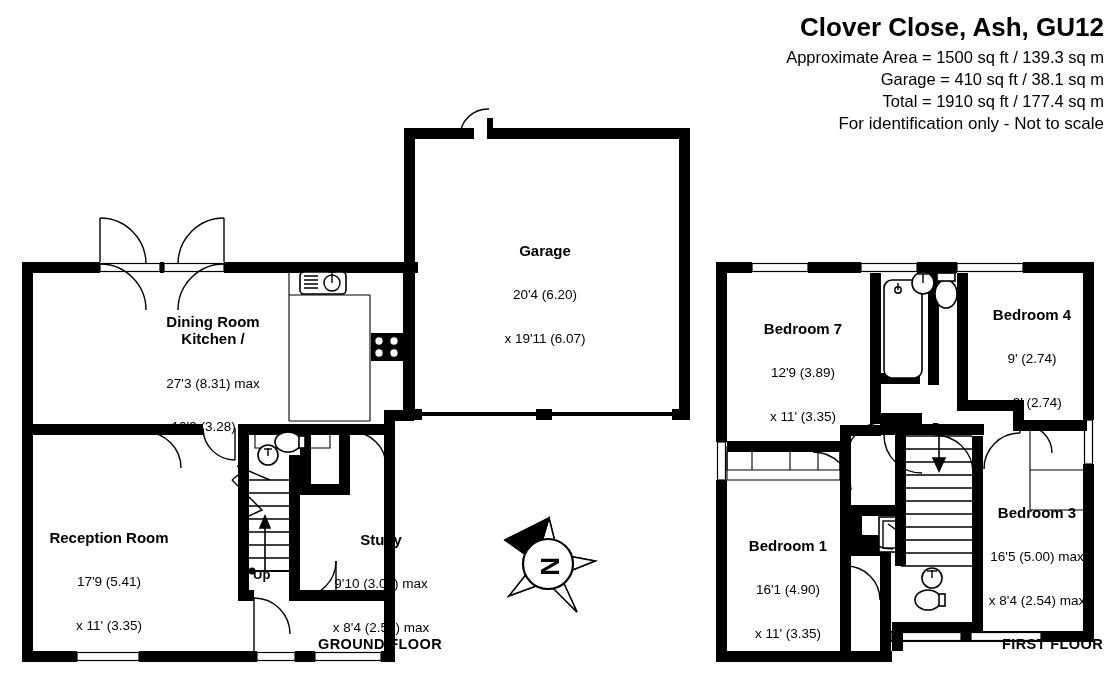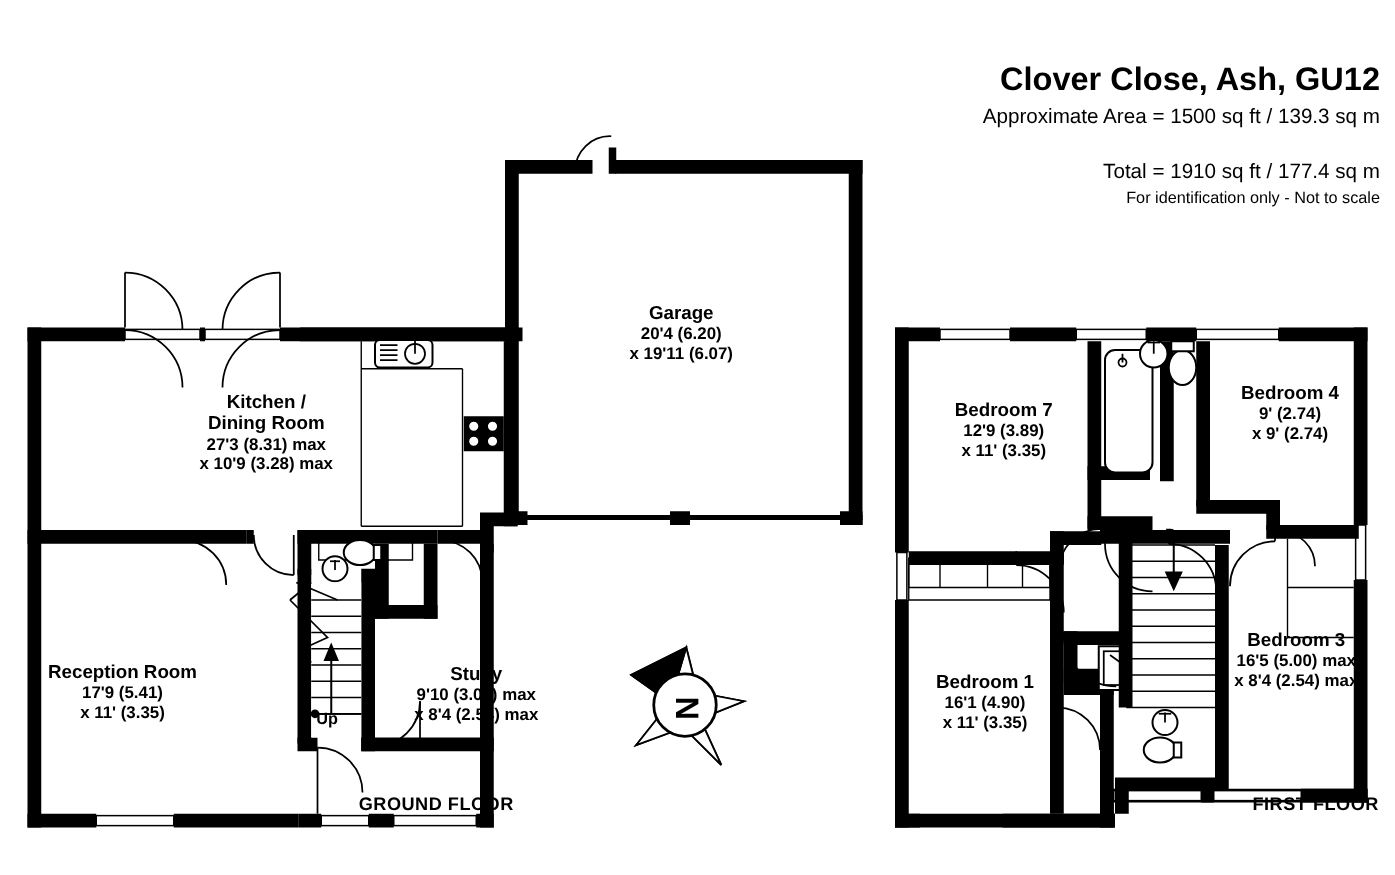--- a/index.html
+++ b/index.html
@@ -26,32 +26,31 @@
     left: 0; top: 0;
     width: 1116px;
     height: 700px;
     display: block;
   }
   .hdr {
     position: absolute;
     text-align: right;
     right: 12px;
     white-space: nowrap;
-    margin-top: 36px;
   }
   #title-text {
     top: 12px;
     font-size: 26px;
     font-weight: bold;
     letter-spacing: 0px;
   }
   #area-line-1 { top: 48px; font-size: 16.5px; }
   #area-line-2 { top: 70px; font-size: 16.5px; }
   #area-line-3 { top: 92px; font-size: 16.5px; text-align: center; }
-  #disclaimer-text { top: 114px; font-size: 13px; }
+  #disclaimer-text { top: 114px; font-size: 17px; }
 
   .wall   { fill: #000000; }
   .thin   { fill: none; stroke: #000000; stroke-width: 1.4; }
   .thin2  { fill: none; stroke: #000000; stroke-width: 1.1; }
   .swing  { fill: none; stroke: #000000; stroke-width: 1.4; }
   .fixt   { fill: #ffffff; stroke: #000000; stroke-width: 1.6; }
   .fixtl  { fill: none; stroke: #000000; stroke-width: 1.4; }
   .stair  { fill: none; stroke: #000000; stroke-width: 1.3; }
   .arrow  { fill: #000000; stroke: #000000; stroke-width: 1.6; }
   .whitewin { fill: #ffffff; stroke: #000000; stroke-width: 1.2; }
@@ -61,21 +60,22 @@
     text-align: center;
     white-space: nowrap;
     line-height: 1.16;
   }
   .rname {
     font-size: 15px;
     font-weight: bold;
   }
   .rdim {
     font-size: 13.5px;
-    font-weight: bold;
+    font-weight: normal;
+    margin-top: 28px;
   }
   .floorlabel {
     position: absolute;
     font-size: 14.5px;
     font-weight: bold;
     letter-spacing: 0.4px;
     white-space: nowrap;
   }
   .dirlabel {
     position: absolute;
@@ -84,20 +84,21 @@
     white-space: nowrap;
   }
 </style>
 </head>
 <body>
 
 <div id="plan-root">
 
   <div class="hdr" id="title-text">Clover Close, Ash, GU12</div>
   <div class="hdr" id="area-line-1">Approximate Area = 1500 sq ft / 139.3 sq m</div>
+  <div class="hdr" id="area-line-2">Garage = 410 sq ft / 38.1 sq m</div>
   <div class="hdr" id="area-line-3">Total = 1910 sq ft / 177.4 sq m</div>
   <div class="hdr" id="disclaimer-text">For identification only - Not to scale</div>
 
   <svg id="floorplan" viewBox="0 0 1116 700">
 
     <g>
 
       <g>
 
         <rect class="wall" x="404" y="128" width="70" height="11"></rect>
@@ -390,47 +391,47 @@
       <path d="M 9 -12 L 46 -5 L 11 9 Z" fill="#ffffff" stroke="#000000" stroke-width="1.4"></path>
       <path d="M 11 9 L 28 46 L -2 16 Z" fill="#ffffff" stroke="#000000" stroke-width="1.4"></path>
       <path d="M -2 16 L -40 30 L -13 -4 Z" fill="#ffffff" stroke="#000000" stroke-width="1.4"></path>
       <circle cx="-1" cy="-2" r="25" fill="#ffffff" stroke="#000000" stroke-width="2.2"></circle>
     </g>
   </svg>
 
   <div class="dirlabel" style="left:540px; top:551px; font-size:26px; font-weight:bold; transform: rotate(90deg); transform-origin: center;">N</div>
 
   <div class="rlabel" style="left:112px; top:313px; width:202px;">
+    <div class="rname">Dining Room</div>
     <div class="rname">Kitchen /</div>
-    <div class="rname">Dining Room</div>
     <div class="rdim">27'3 (8.31) max</div>
     <div class="rdim">x 10'9 (3.28) max</div>
   </div>
 
-  <div class="rlabel" style="left:8px; top:529px; width:180px;text-align:center;">
+  <div class="rlabel" style="left:19px; top:529px; width:180px;text-align:center;">
     <div class="rname">Reception Room</div>
     <div class="rdim">17'9 (5.41)</div>
     <div class="rdim">x 11' (3.35)</div>
   </div>
 
   <div class="rlabel" style="left:288px; top:531px; width:186px;">
     <div class="rname">Study</div>
     <div class="rdim">9'10 (3.00) max</div>
     <div class="rdim">x 8'4 (2.54) max</div>
   </div>
 
   <div class="rlabel" style="left:474px; top:242px; width:142px;">
     <div class="rname">Garage</div>
     <div class="rdim">20'4 (6.20)</div>
     <div class="rdim">x 19'11 (6.07)</div>
   </div>
 
   <div class="dirlabel" style="left:253px; top:567px;">Up</div>
 
-  <div class="floorlabel" style="left:287px; top:636px;">GROUND FLOOR</div>
+  <div class="floorlabel" style="left:318px; top:636px;">GROUND FLOOR</div>
 
   <div class="rlabel" style="left:736px; top:320px; width:134px;">
     <div class="rname">Bedroom 7</div>
     <div class="rdim">12'9 (3.89)</div>
     <div class="rdim">x 11' (3.35)</div>
   </div>
 
   <div class="rlabel" style="left:970px; top:306px; width:124px;">
     <div class="rname">Bedroom 4</div>
     <div class="rdim">9' (2.74)</div>

